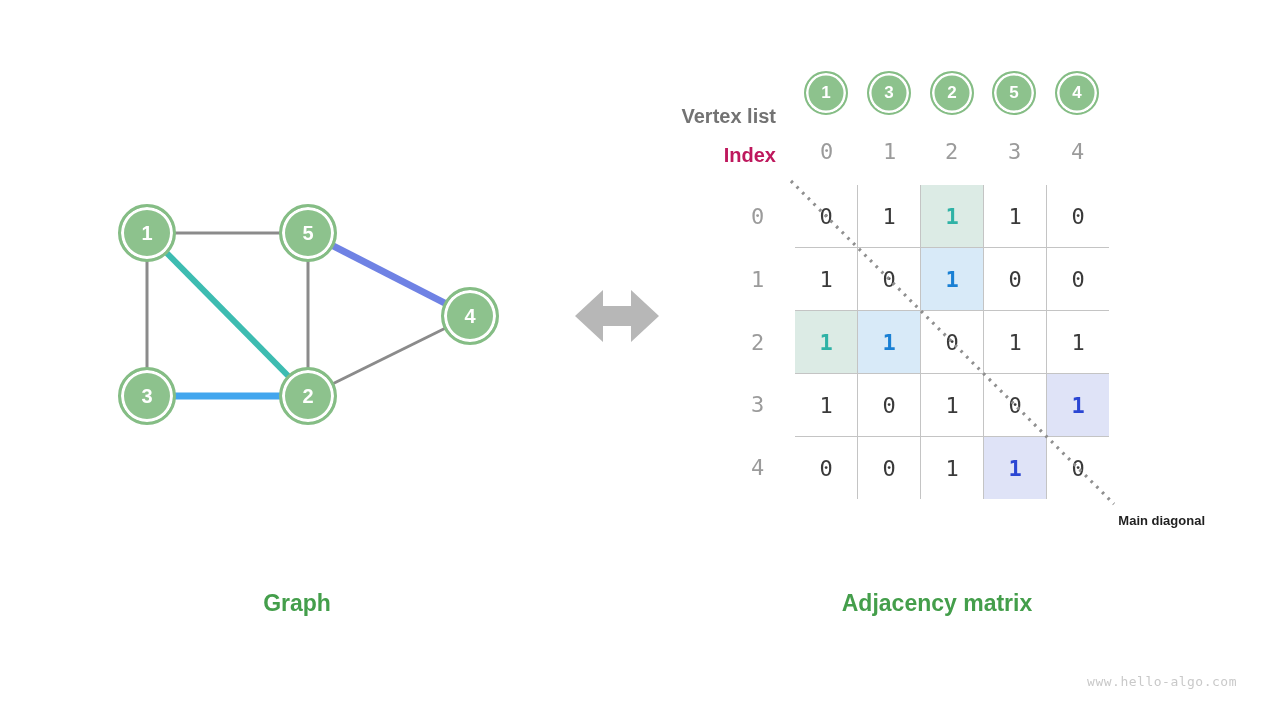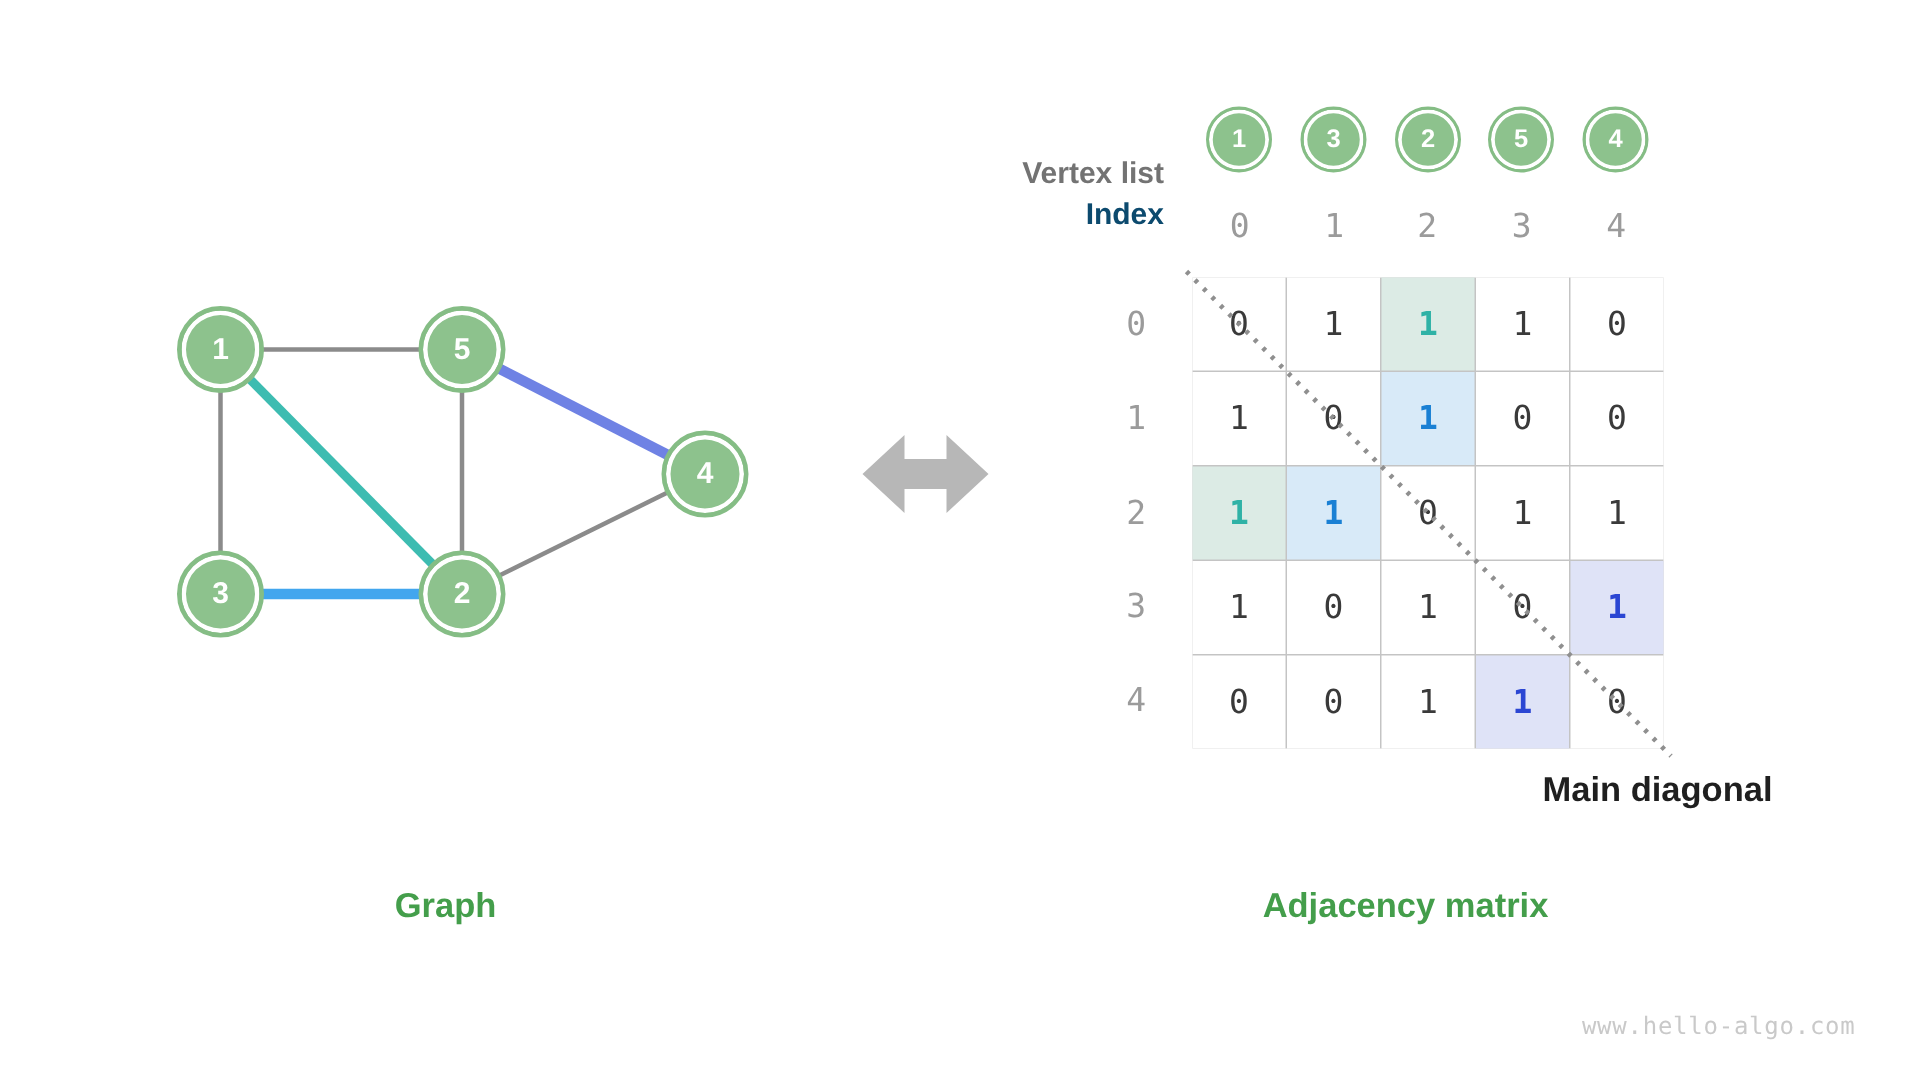--- a/index.html
+++ b/index.html
@@ -26,21 +26,21 @@
     background:#8dc28d; border:2px solid #85bd85;
     box-shadow: inset 0 0 0 2.5px #ffffff;
     display:flex; align-items:center; justify-content:center;
     color:#ffffff; font-weight:bold; font-size:17px;
     top:71px;
   }
 
   
   .hdr-label { position:absolute; right:504px; font-size:20px; font-weight:bold; white-space:nowrap; }
   #vertex-list-label { top:81px; color:#737373;margin-top:24px; }
-  #index-label { top:132px; color:#0c4a6e; }
+  #index-label { top:144px; color:#be185d; }
 
   .colhead, .rowlabel {
     position:absolute; width:63px; text-align:center;
     font-family:"DejaVu Sans Mono", monospace; font-size:22px; color:#9b9b9b;
   }
   .colhead { top:139px; }
   .rowlabel { left:726px; height:63px; line-height:63px; }
 
   
   #matrix-grid {
@@ -56,26 +56,26 @@
   .hl-blue   { background:#d8eaf8; color:#1a80d4; font-weight:bold; }
   .hl-indigo { background:#dfe3f7; color:#2b46d3; font-weight:bold; }
 
   
   .caption {
     position:absolute; text-align:center; font-size:23px; font-weight:bold; color:#449e4b;
   }
   #graph-caption { left:197px; top:590px; width:200px; }
   #matrix-caption { left:787px; top:590px; width:300px; }
   #main-diagonal-label {
-    position:absolute; left:1005px; top:513px; width:200px; text-align:center;
-    font-size:23px; font-weight:bold; color:#1f1f1f;
+    position:absolute; left:1005px; top:513px; width:200px; text-align:right;
+    font-size:13px; font-weight:bold; color:#1f1f1f;
   }
   #watermark {
     position:absolute; right:43px; top:674px;
-    font-family:"DejaVu Sans Mono", monospace; font-size:16px; color:#c9c9c9;
+    font-family:"DejaVu Sans Mono", monospace; font-size:13px; color:#c9c9c9;
     letter-spacing:0.5px;
   }
 </style>
 </head>
 <body>
 
 <div id="stage">
 
   <svg class="layer" width="1280" height="720">
     <line x1="147" y1="233" x2="308" y2="233" stroke="#8b8b8b" stroke-width="3"></line>

